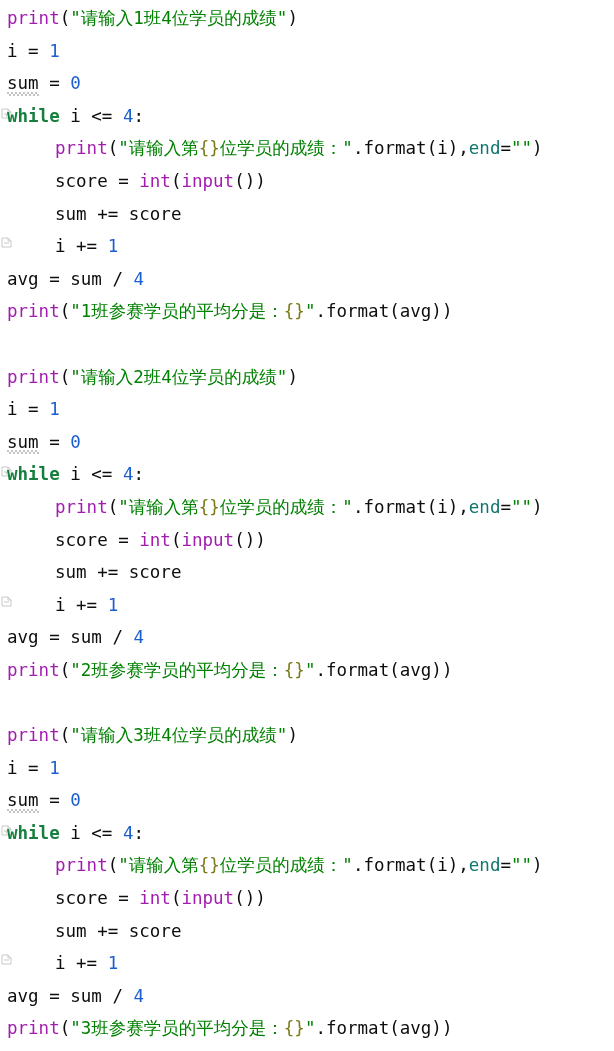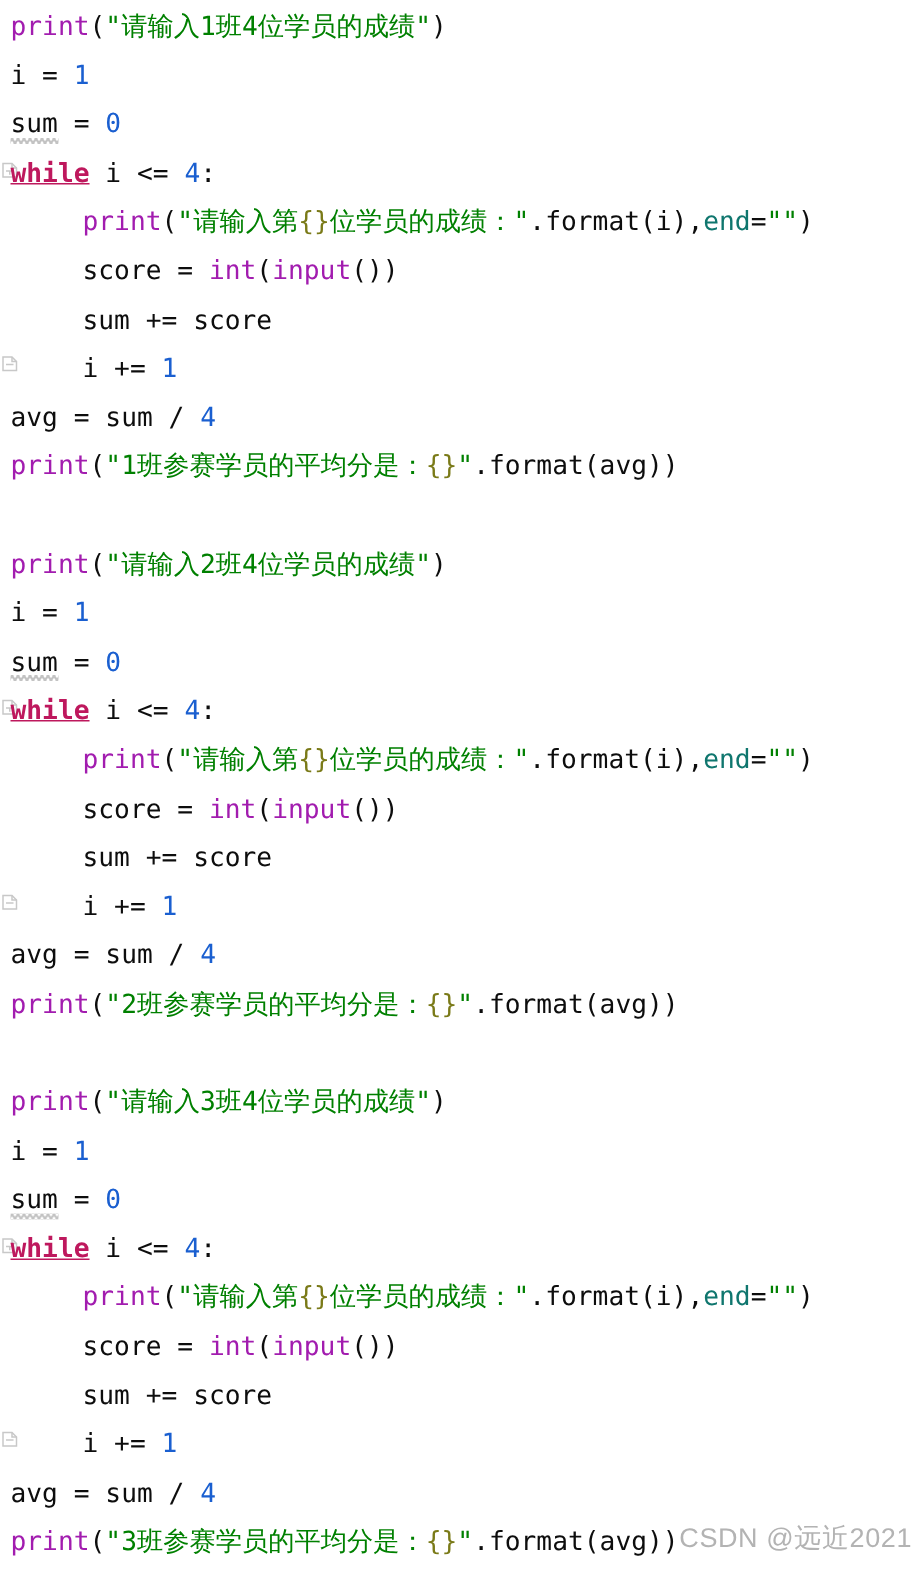--- a/index.html
+++ b/index.html
@@ -46,21 +46,21 @@
     font-size: 17.5px;
     white-space: pre;
     padding-left: 7px;
     letter-spacing: 0px;
     color: #0d0d0d;
   }
   .line.blank { color: transparent; }
 
   
   .tok-fn      { color: #a21caf; }   
-  .tok-kw      { color: #be185d; font-weight: 600; text-decoration: underline; }  
+  .tok-kw      { color: #15803d; font-weight: 600; }  
   .tok-num     { color: #1a5fd0; }
   .tok-str     { color: #008000; }
   .tok-brace   { color: #7a7a18; }   
   .tok-kwarg   { color: #0f766e; }   
   .tok-plain   { color: #0d0d0d; }
   .tok-punct   { color: #0d0d0d; }
 
   
   .squiggle {
     position: relative;
@@ -172,14 +172,13 @@
       <div class="line"><span class="squiggle tok-plain">sum</span><span class="tok-punct"> = </span><span class="tok-num">0</span></div>
       <div class="line"><span class="tok-kw">while</span><span class="tok-plain"> i </span><span class="tok-punct">&lt;=</span><span class="tok-plain"> </span><span class="tok-num">4</span><span class="tok-punct">:</span></div>
       <div class="line"><span style="display: inline-block; width: 48px;"></span><span class="tok-fn">print</span><span class="tok-punct">(</span><span class="tok-str">"请输入第</span><span class="tok-brace">{}</span><span class="tok-str">位学员的成绩："</span><span class="tok-plain">.format(i)</span><span class="tok-punct">,</span><span class="tok-kwarg">end</span><span class="tok-punct">=</span><span class="tok-str">""</span><span class="tok-punct">)</span></div>
       <div class="line"><span style="display: inline-block; width: 48px;"></span><span class="tok-plain">score </span><span class="tok-punct">= </span><span class="tok-fn">int</span><span class="tok-punct">(</span><span class="tok-fn">input</span><span class="tok-punct">())</span></div>
       <div class="line"><span style="display: inline-block; width: 48px;"></span><span class="tok-plain">sum </span><span class="tok-punct">+= </span><span class="tok-plain">score</span></div>
       <div class="line"><span style="display: inline-block; width: 48px;"></span><span class="tok-plain">i </span><span class="tok-punct">+= </span><span class="tok-num">1</span></div>
       <div class="line"><span class="tok-plain">avg </span><span class="tok-punct">= </span><span class="tok-plain">sum </span><span class="tok-punct">/ </span><span class="tok-num">4</span></div>
       <div class="line"><span class="tok-fn">print</span><span class="tok-punct">(</span><span class="tok-str">"3班参赛学员的平均分是：</span><span class="tok-brace">{}</span><span class="tok-str">"</span><span class="tok-plain">.format(avg)</span><span class="tok-punct">)</span></div>
     </div>
 
-  <div class="watermark">CSDN @远近2021</div>
 </div>
 
 </body></html>

